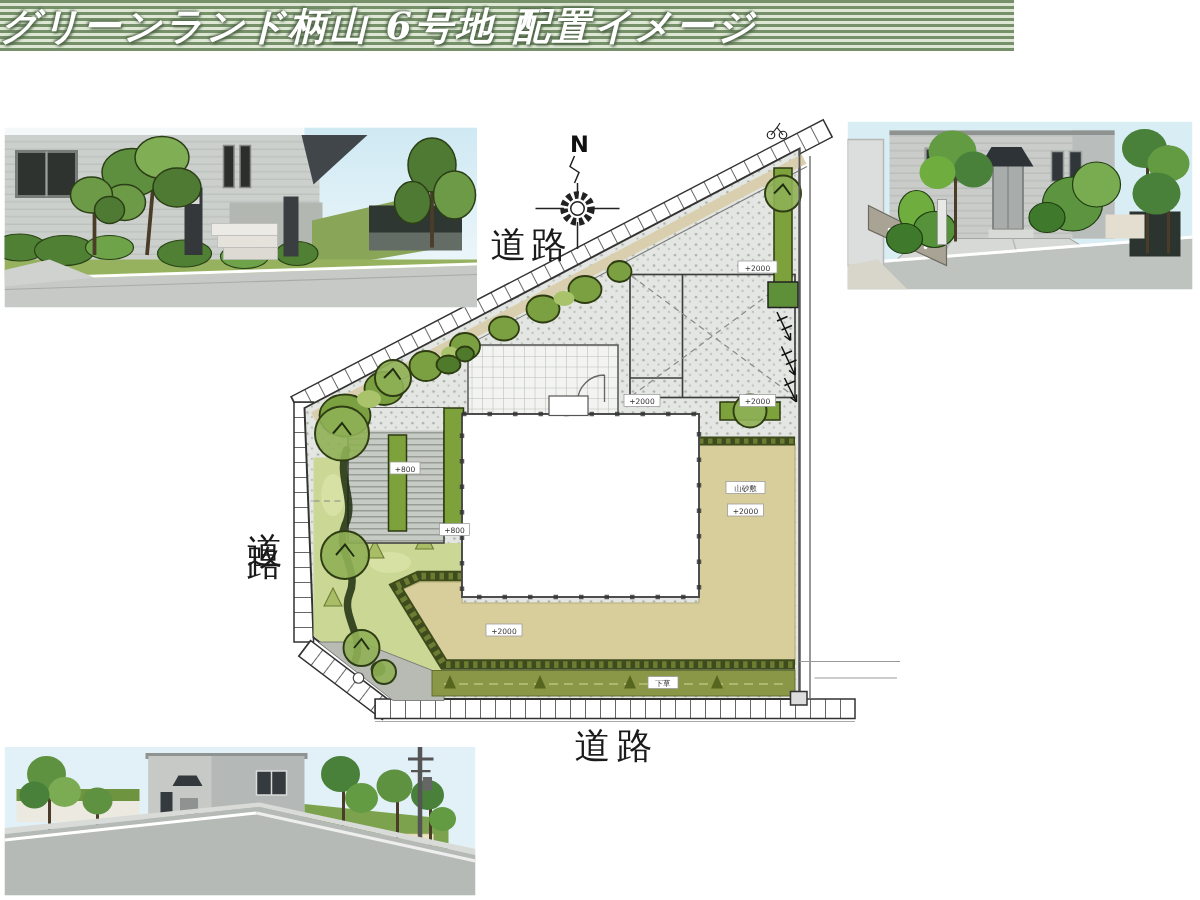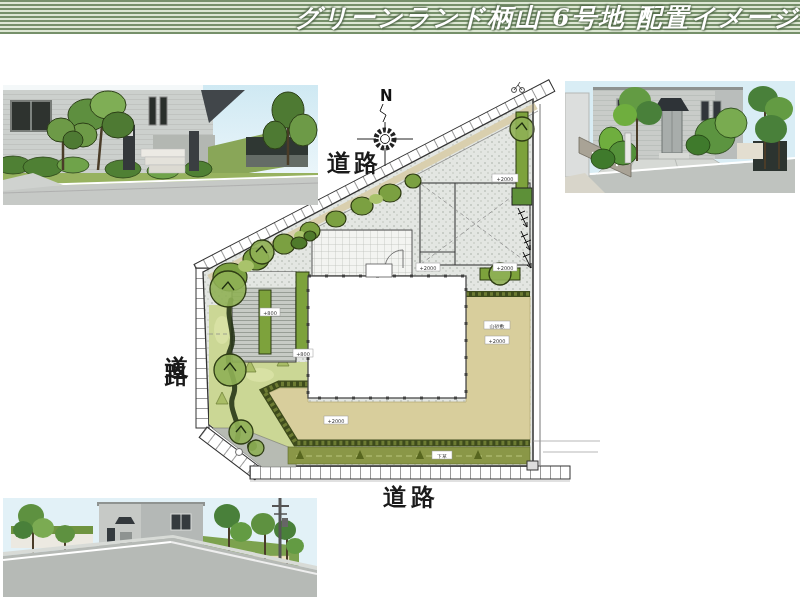--- a/index.html
+++ b/index.html
@@ -1,32 +1,32 @@
 <!DOCTYPE html>
 <html><head>
 <meta charset="utf-8">
 <style>
   html,body{margin:0;padding:0;}
   body{
     width:800px;height:600px;position:relative;overflow:hidden;
     background:#ffffff;font-family:"DejaVu Sans",sans-serif;
   }
   .title-bar{
-    position:absolute;left:0;top:0;width:800px;height:34px;
+    position:absolute;left:0;top:0;width:676px;height:34px;
     background:repeating-linear-gradient(180deg,#76906a 0 2px,#dde7d4 2px 4px);
-    display:flex;align-items:center;justify-content:flex-end;
+    display:flex;align-items:center;justify-content:flex-start;
   }
   .title-text{
     font-family:"DejaVu Serif",serif;font-style:italic;font-weight:bold;
     font-size:25px;color:#ffffff;letter-spacing:2px;
     text-shadow:1px 1px 2px #4c6344,-1px -1px 2px #4c6344;
     white-space:nowrap;
   }
   .road-label{
-    position:absolute;font-family:"DejaVu Serif",serif;font-weight:bold;
+    position:absolute;font-family:"DejaVu Serif",serif;font-weight:normal;
     font-size:24px;color:#1a1a1a;line-height:1.1;
   }
   #road-top{left:327px;top:150px;letter-spacing:3px;}
   #road-left{left:163px;top:336px;writing-mode:vertical-rl;letter-spacing:8px;}
   #road-bottom{left:383px;top:484px;letter-spacing:4px;}
   svg{position:absolute;display:block;}
   #plan-svg{left:150px;top:55px;}
   #render-tl{left:3px;top:85px;}
   #render-tr{left:565px;top:81px;}
   #render-bl{left:3px;top:498px;}

